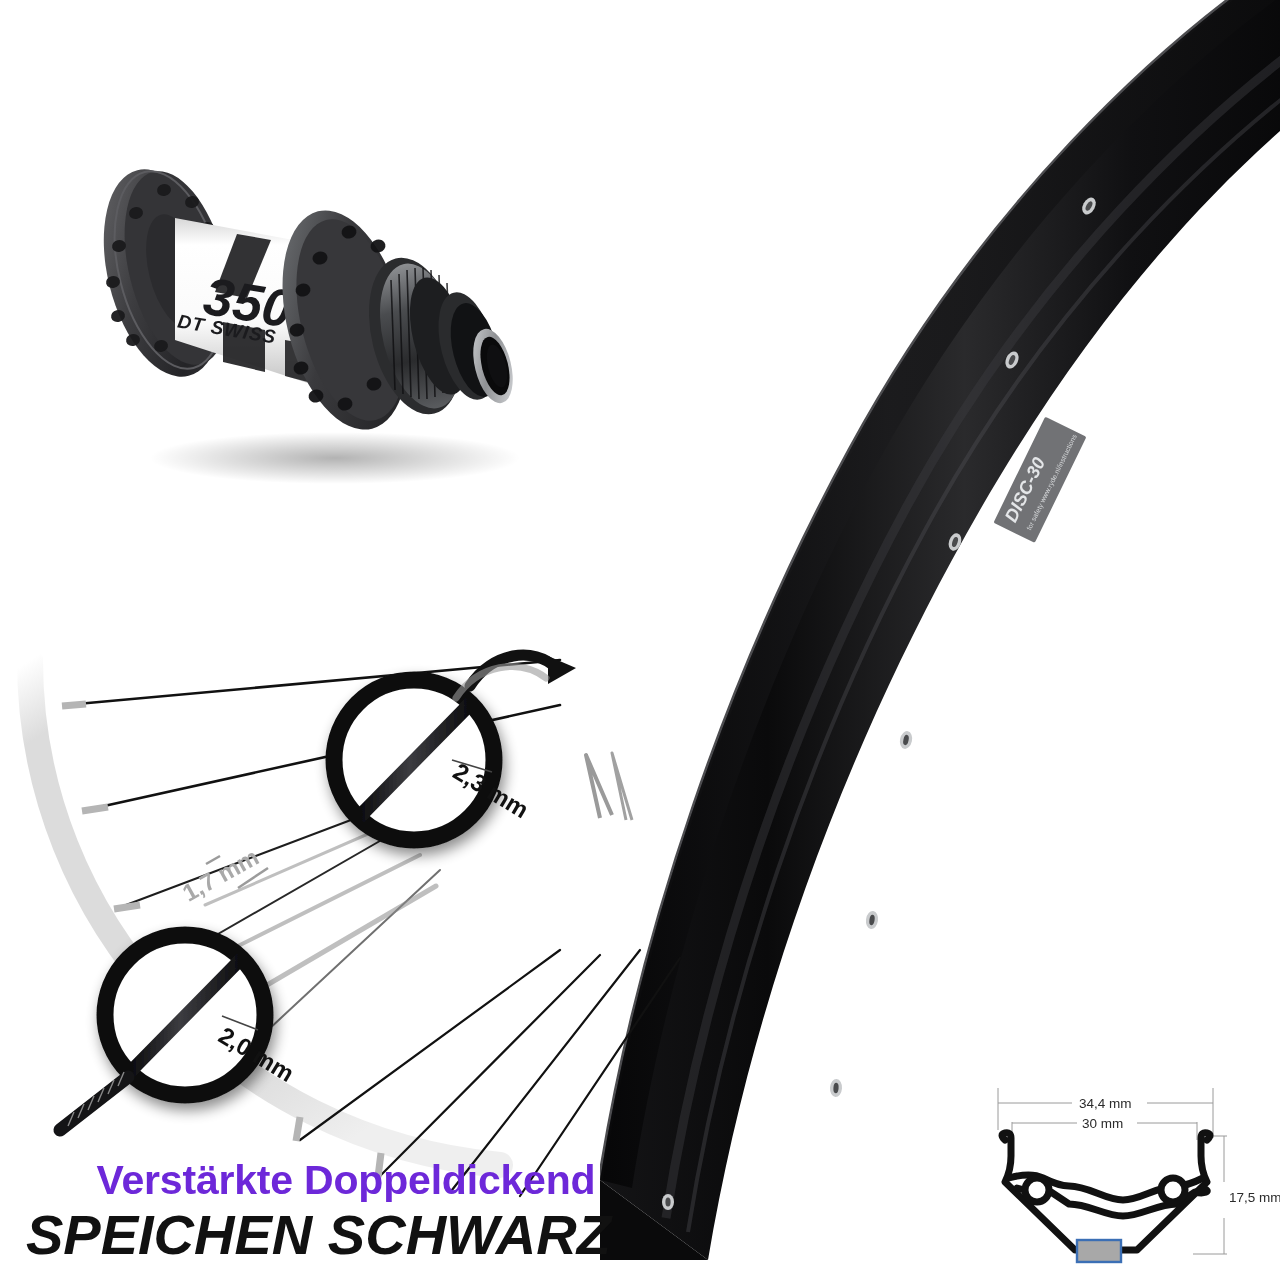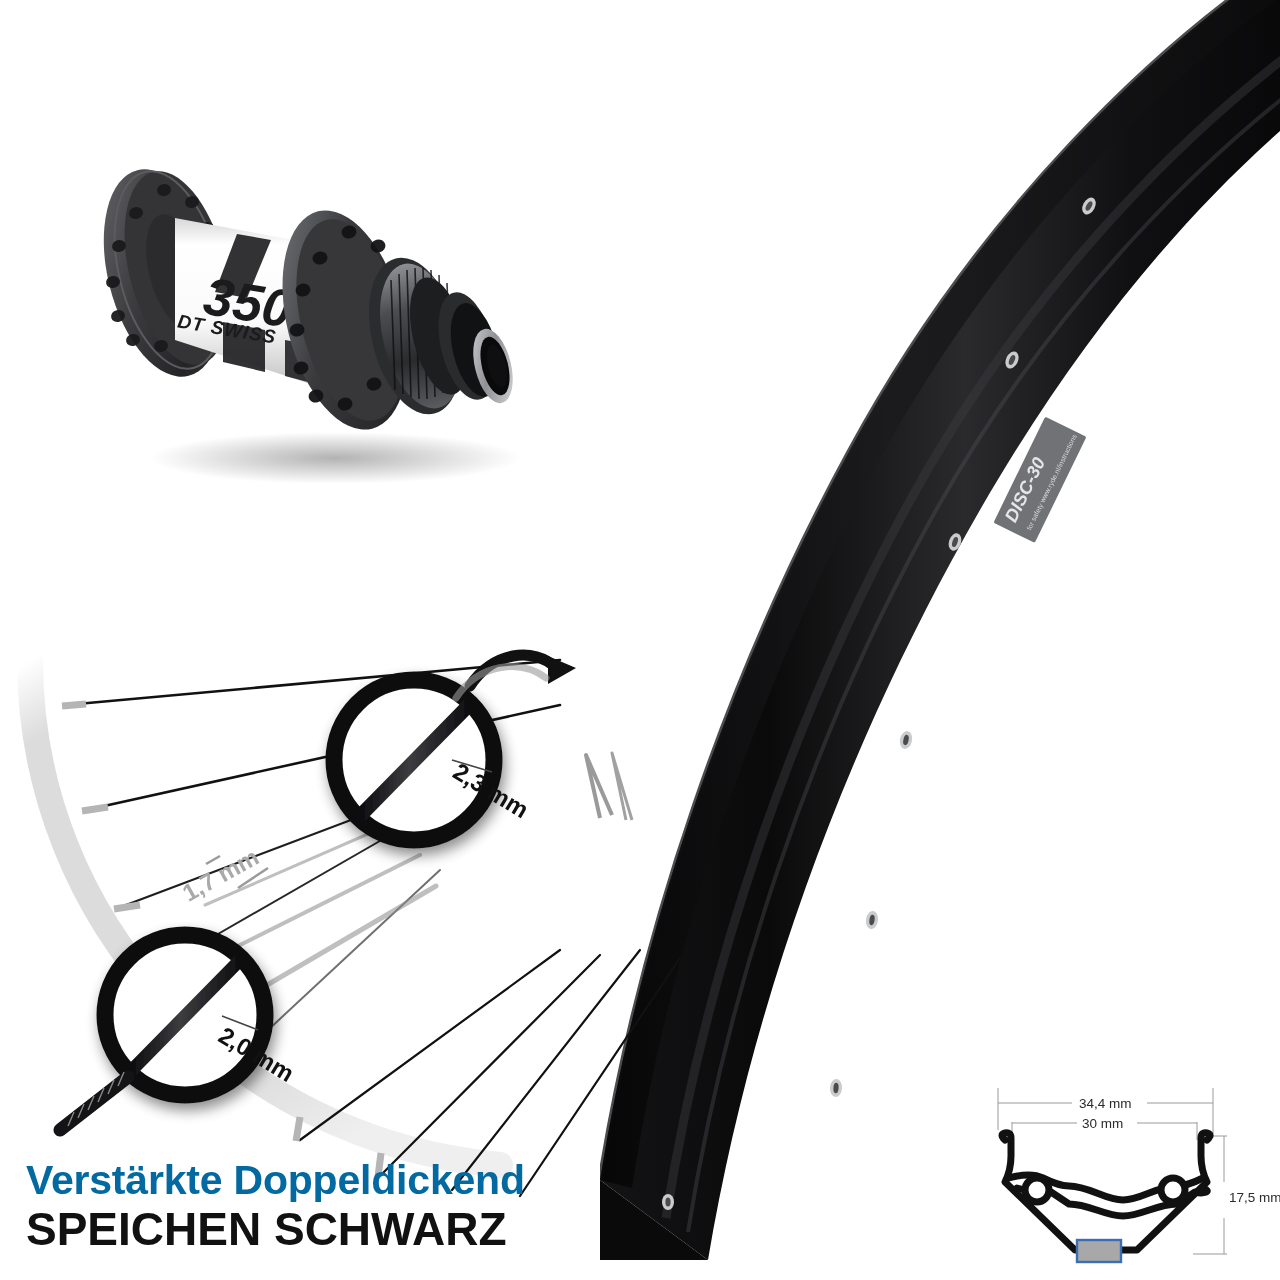--- a/index.html
+++ b/index.html
@@ -16,22 +16,22 @@
   
   #rim{left:600px;top:-20px;width:700px;height:1320px;}
   .rim-svg{display:block;width:700px;height:1320px;}
 
   
   #spokes{left:0px;top:620px;width:700px;height:620px;}
   .spokes-svg{display:block;width:700px;height:620px;}
 
   
   #caption{left:26px;top:1158px;width:640px;}
-  .cap-line1{font-size:41px;font-weight:700;color:#0369a1;line-height:1.12;letter-spacing:-0.2px;white-space:nowrap;}
-  .cap-line2{font-size:46px;font-weight:700;color:#111;line-height:1.12;letter-spacing:0px;white-space:nowrap;}
+  .cap-line1{font-size:41px;font-weight:700;color:#6d28d9;line-height:1.12;letter-spacing:-0.2px;white-space:nowrap;text-align:center;}
+  .cap-line2{font-size:56px;font-weight:700;font-style:italic;color:#111;line-height:1.12;letter-spacing:0px;white-space:nowrap;}
 
   
   #profile{left:965px;top:1070px;width:315px;height:218px;}
   .profile-svg{display:block;width:315px;height:218px;}
   .dimtxt{font-family:"Liberation Sans",sans-serif;font-size:13.5px;fill:#2b2b2b;}
 </style>
 </head>
 <body>
 
 <div id="stage">

